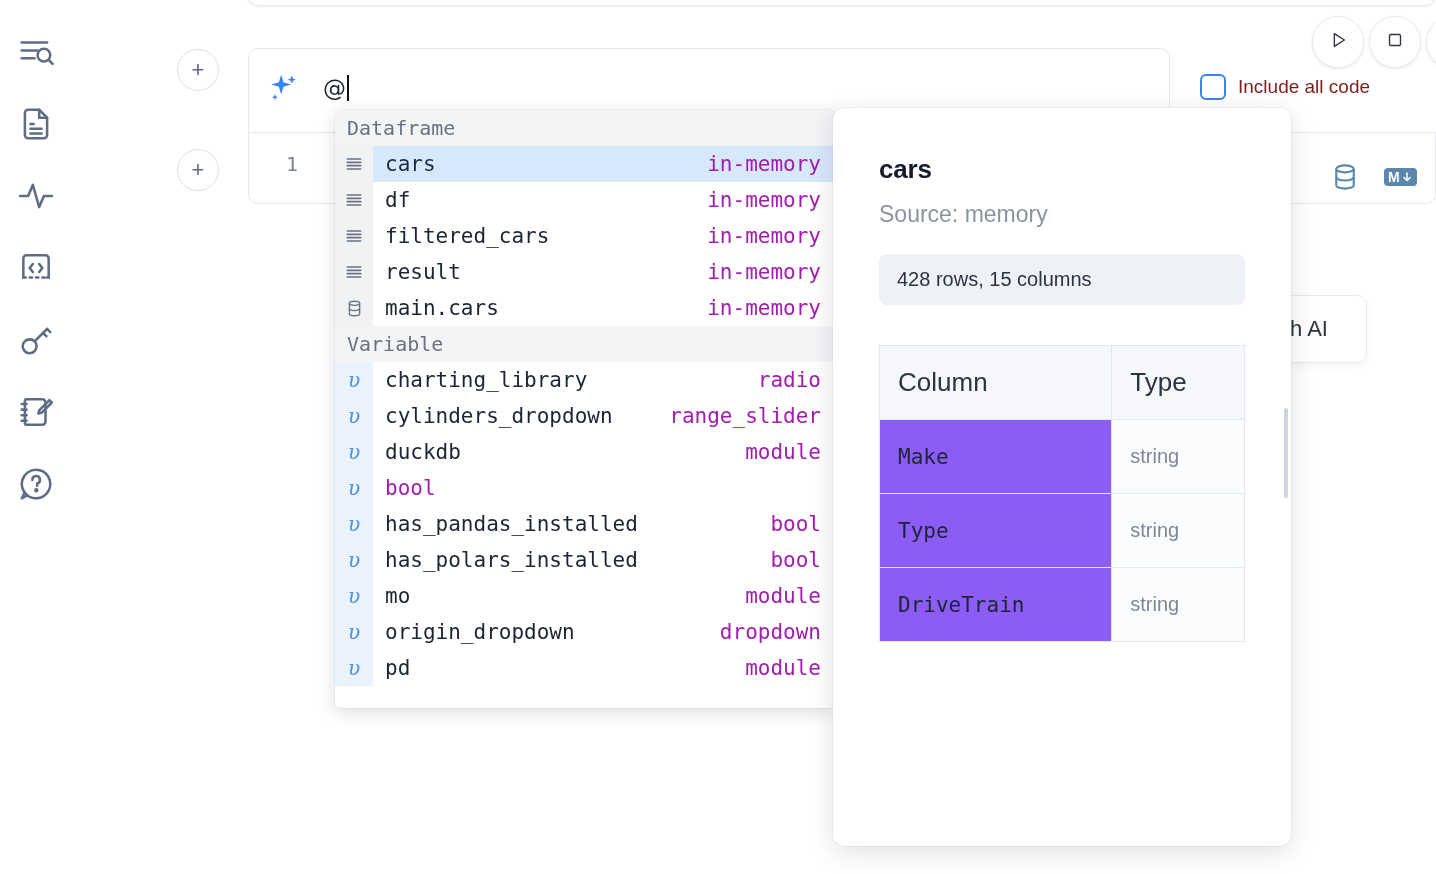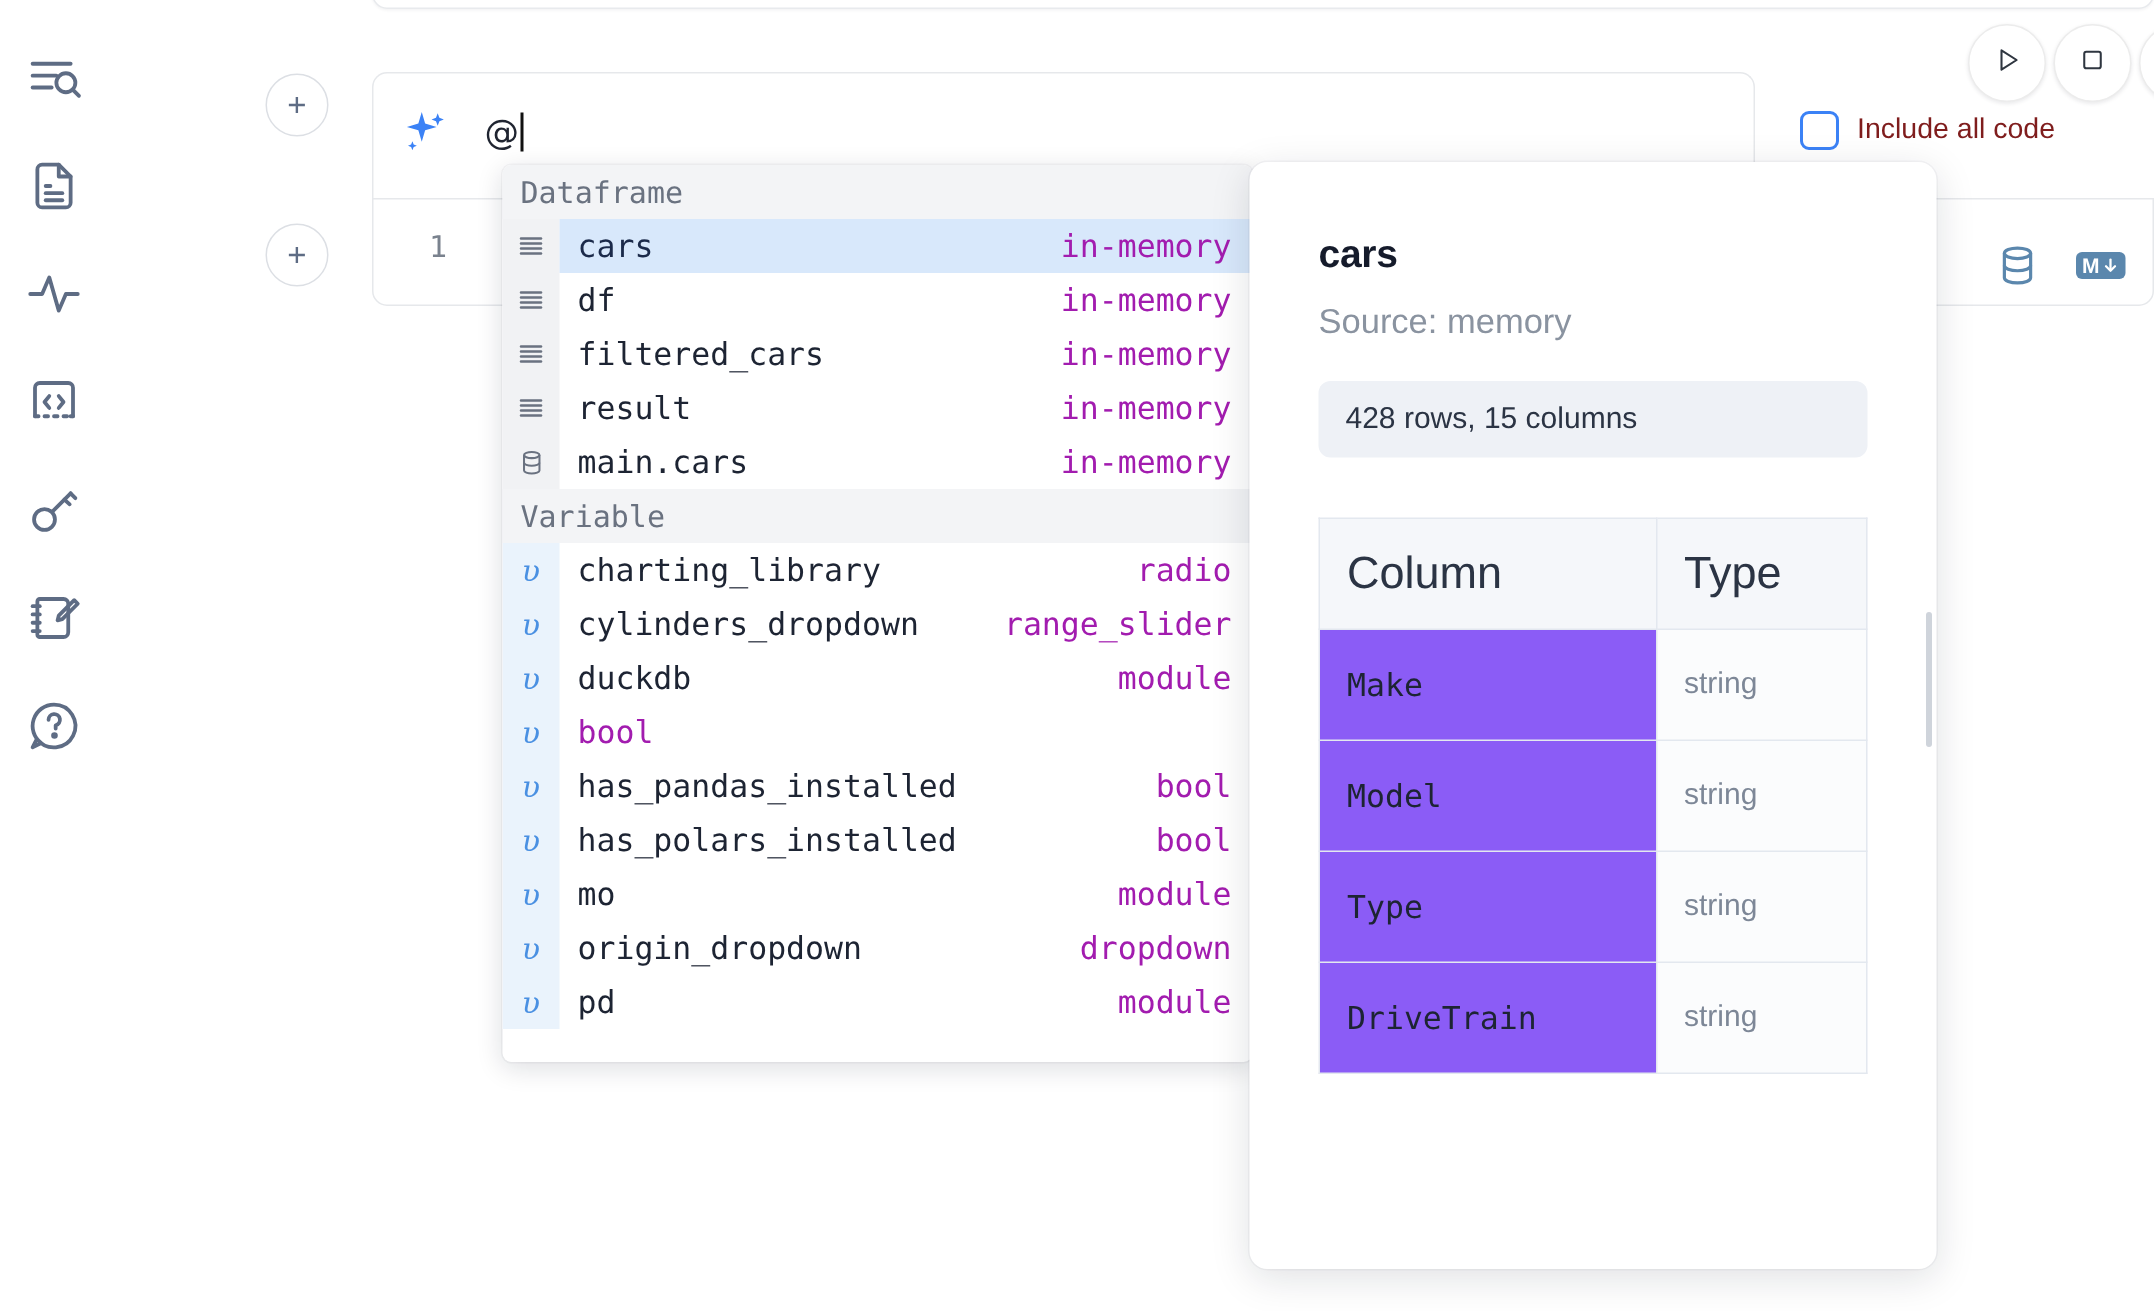--- a/index.html
+++ b/index.html
@@ -173,21 +173,21 @@
   .doc-pill {
     margin-top: 26px; background: #eef1f6; border-radius: 8px;
     padding: 14px 18px; font-size: 20px; color: #2b3444;
   }
   .doc-table { margin-top: 40px; width: 366px; border-collapse: collapse; }
   .doc-table th, .doc-table td {
     border: 1px solid #e3e8ef; padding: 0 18px; height: 74px; text-align: left;
     vertical-align: middle;
   }
   .doc-table th {
-    background: #f5f7fa; font-weight: normal; font-size: 30px; color: #2b3444;
+    background: #f5f7fa; font-weight: normal; font-size: 26px; color: #2b3444;
     font-family: "Liberation Sans", sans-serif;
   }
   .doc-table td.col {
     font-family: "DejaVu Sans Mono", monospace; font-size: 21px; color: #1d2433;
     background: #8b5cf6;
   }
   .doc-table td.ty {
     font-family: "Liberation Sans", sans-serif; font-size: 20px; color: #7d8797;
     background: #fbfcfd;
   }
@@ -335,20 +335,23 @@
       <span class="md-badge">
         <span>M</span>
         <svg width="12" height="12" viewBox="0 0 24 24" fill="none" stroke="currentColor" stroke-width="3" stroke-linecap="round" stroke-linejoin="round">
           <line x1="12" y1="4" x2="12" y2="18"></line>
             <polyline points="6,13 12,19 18,13"></polyline>
         </svg>
       </span>
     </span>
   </div>
 
+  <div class="ai-chip">
+    <span>h AI</span>
+  </div>
 
   <div class="ac">
     <div class="ac-list" id="ac-list">
         <div class="ac-group">Dataframe</div>
         <div class="ac-row kind-df selected">
           <span class="strip">
             <svg width="20" height="20" viewBox="0 0 24 24" fill="none" stroke="currentColor" stroke-width="2" stroke-linecap="round">
               <line x1="4" y1="6" x2="20" y2="6"></line>
               <line x1="4" y1="10" x2="20" y2="10"></line>
               <line x1="4" y1="14" x2="20" y2="14"></line>
@@ -510,24 +513,20 @@
               <th>Column</th>
               <th>Type</th>
             </tr>
           </thead>
         <tbody id="doc-body">
             <tr>
               <td class="col">Make</td>
               <td class="ty">string</td>
             </tr>
             <tr>
-              <td class="col">Model</td>
-              <td class="ty">string</td>
-            </tr>
-            <tr>
               <td class="col">Type</td>
               <td class="ty">string</td>
             </tr>
             <tr>
               <td class="col">DriveTrain</td>
               <td class="ty">string</td>
             </tr>
           </tbody>
       </table>
     </div>

